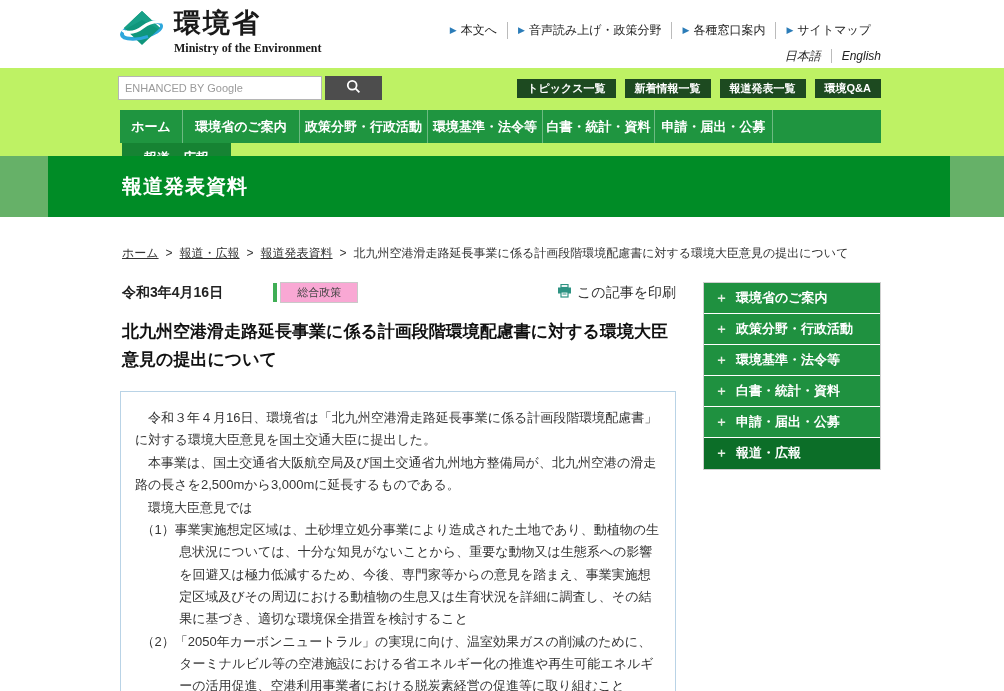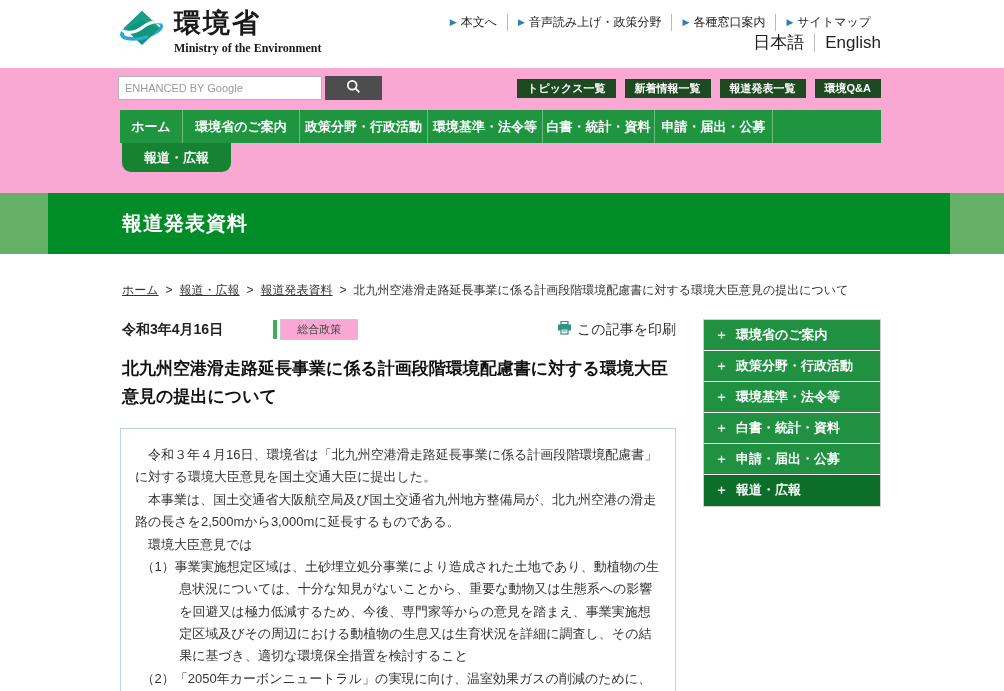--- a/index.html
+++ b/index.html
@@ -12,30 +12,30 @@
 
   
   .site-header { height:68px; background:#fff; }
   .header-inner { display:flex; justify-content:space-between; padding:6px 123px 0 120px; }
   .logo { display:flex; align-items:flex-start; }
   .logo-mark { margin-top:2px; }
   .logo-text { margin-left:8px; }
   .logo-title { font-size:27px; font-weight:bold; color:#1a1a1a; letter-spacing:2px; line-height:34px; }
   .logo-subtitle { font-family:"Liberation Serif","DejaVu Serif",serif; font-weight:bold; font-size:12px; color:#1a1a1a; margin-top:1px; }
   .header-right { text-align:right; }
-  .utility { display:flex; list-style:none; margin-top:8px;text-align:center; }
+  .utility { display:flex; list-style:none; margin-top:16px;text-align:center; }
   .utility li { padding:0 10px; border-left:1px solid #bbb; font-size:12px; color:#222; }
   .utility li:first-child { border-left:none; }
   .tri { color:#2b7cb8; font-size:9px; margin-right:4px; position:relative; top:-1px; }
-  .lang-row { font-size:17px; color:#222; }
+  .lang-row { margin-top:9px; font-size:12px; color:#222;font-style:italic; }
   .lang-ja { padding-right:10px; border-right:1px solid #bbb; }
   .lang-en { padding-left:10px; }
 
   
-  .green-band { height:125px; background:#f9a8d4; }
+  .green-band { height:88px; background:#bef264; }
   .search-row { display:flex; align-items:flex-start; padding:8px 123px 0 118px; }
   .search-input { width:204px; height:24px; border:1px solid #b5b5b5; background:#fff; padding:0 6px; font-size:11px; color:#444; }
   .search-input::placeholder { color:#9a9a9a; font-size:11px; }
   .search-btn { width:57px; height:24px; margin-left:3px; background:#4d4d4d; border:none; cursor:pointer; display:flex; align-items:center; justify-content:center; }
   .spacer { flex:1; }
   .quick-buttons { display:flex; margin-top:3px; }
   .quick-buttons a { display:inline-block; background:#1d4a20; color:#fff; font-size:11px; font-weight:bold; padding:3px 10px; margin-left:9px; line-height:13px; }
   .main-nav { margin:10px 123px 0 120px; }
   .nav-row1 { display:flex; list-style:none; background:#1f9540; height:33px; }
   .nav-row1 li { line-height:33px; text-align:center; color:#fff; font-size:13px; font-weight:bold; border-right:1px solid rgba(255,255,255,.35); cursor:pointer; }

